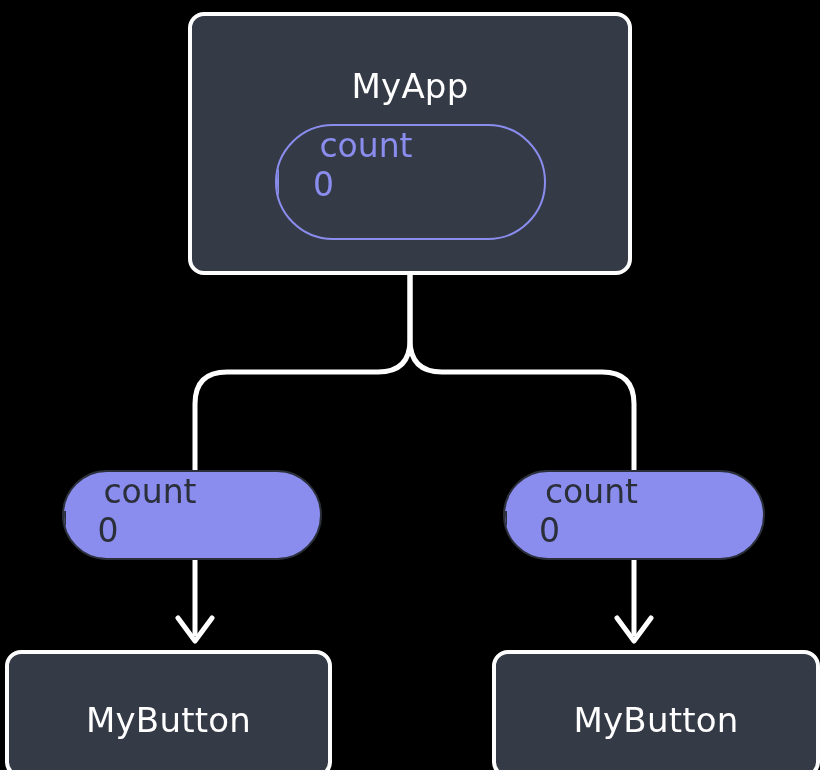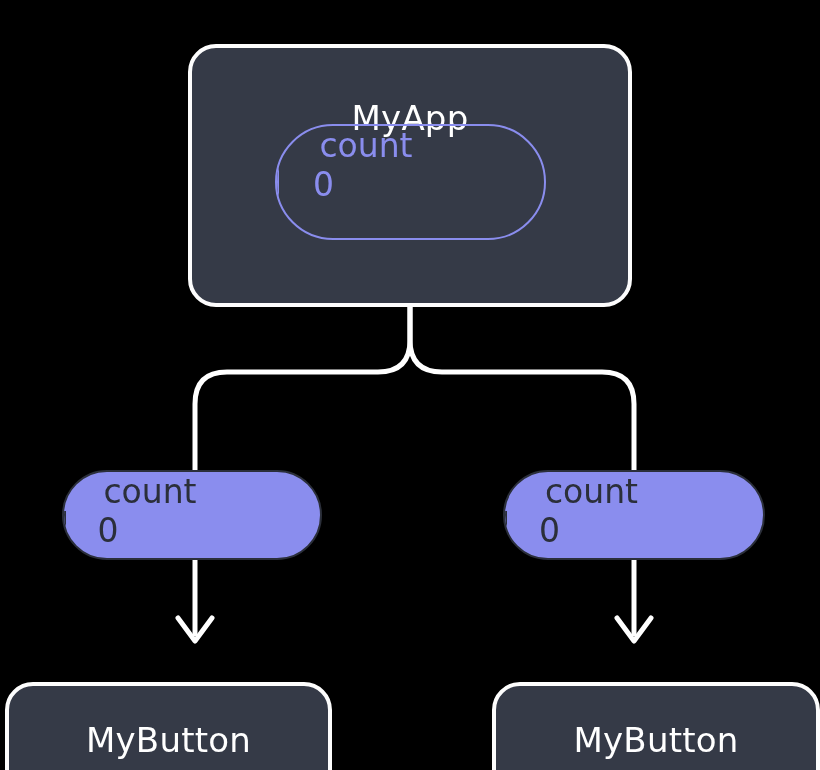--- a/index.html
+++ b/index.html
@@ -23,23 +23,22 @@
     height: 770px;
     pointer-events: none;
   }
 
   
   .cbox {
     position: absolute;
     box-sizing: border-box;
     background: #353a47;
     border: 4px solid #fdfdfd;
-    border-radius: 28px;
+    border-radius: 16px;
     z-index: 3;
-    margin-top: 32px;
   }
   .cbox-title {
     position: absolute;
     left: 0;
     right: 0;
     text-align: center;
     color: #ffffff;
     font-size: 34px;
     letter-spacing: 0.2px;
     white-space: nowrap;
@@ -60,21 +59,21 @@
     top: 650px;
     width: 327px;
     height: 128px;
   }
   #mybutton-right-box {
     left: 492px;
     top: 650px;
     width: 328px;
     height: 128px;
   }
-  .btn-title { top: 34px; }
+  .btn-title { top: 46px; }
 
   
   .pill {
     position: absolute;
     box-sizing: border-box;
     display: flex;
     align-items: stretch;
     border-radius: 999px;
     overflow: hidden;
     z-index: 4;

